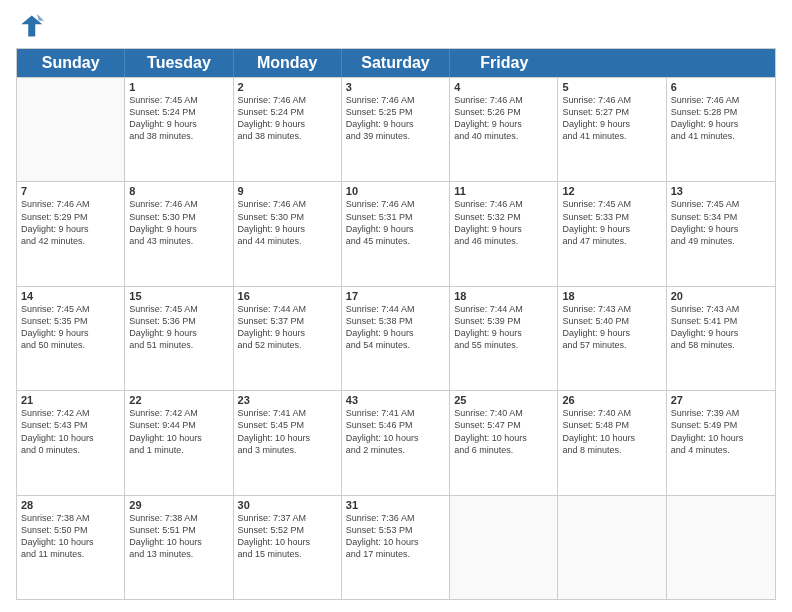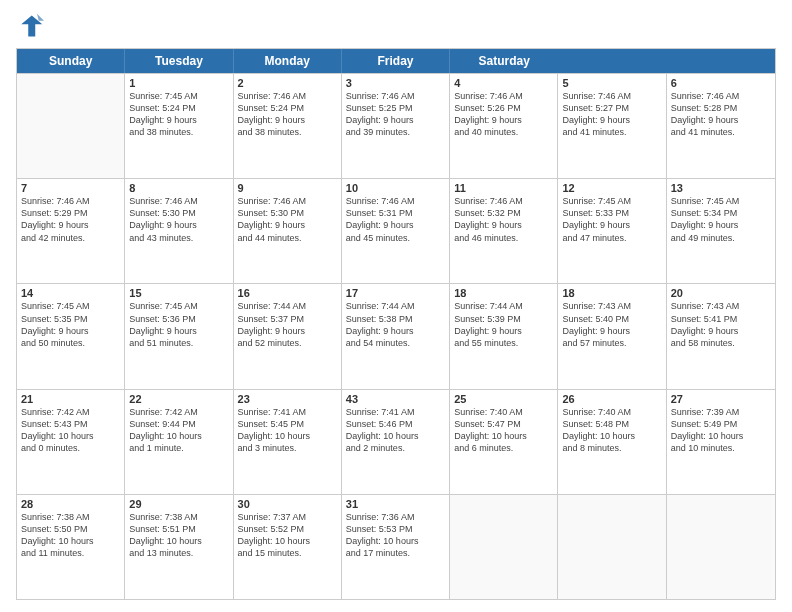--- a/index.html
+++ b/index.html
@@ -57,21 +57,21 @@
       flex-direction: column;
       border: 1px solid #ccc;
     }
     .cal-header {
       display: grid;
       grid-template-columns: repeat(7, 1fr);
       background: #2c6fad;
     }
     .cal-header-cell {
       color: #fff;
-      font-size: 12px;
+      font-size: 16px;
       font-weight: bold;
       text-align: center;
       padding: 5px 2px;
       border-right: 1px solid #4a85bc;
     }
     .cal-header-cell:last-child { border-right: none; }
     .cal-body {
       flex: 1;
       display: flex;
       flex-direction: column;
@@ -125,22 +125,22 @@
       <div class="main-title"></div>
       <div class="subtitle"></div>
     </div>
   </div>
 
   <div class="calendar">
     <div class="cal-header">
     <div class="cal-header-cell">Sunday</div>
         <div class="cal-header-cell">Tuesday</div>
         <div class="cal-header-cell">Monday</div>
+        <div class="cal-header-cell">Saturday</div>
         <div class="cal-header-cell">Friday</div>
-        <div class="cal-header-cell">Saturday</div>
       </div>
     <div class="cal-body">
     <div class="cal-row">
           <div class="cal-cell empty"></div>
           <div class="cal-cell">
             <span class="day-num">1</span>
             <span class="cell-line">Sunrise: 7:45 AM</span>
             <span class="cell-line">Sunset: 5:24 PM</span>
             <span class="cell-line">Daylight: 9 hours</span>
             <span class="cell-line">and 38 minutes.</span>
@@ -324,21 +324,21 @@
             <span class="cell-line">Sunrise: 7:40 AM</span>
             <span class="cell-line">Sunset: 5:48 PM</span>
             <span class="cell-line">Daylight: 10 hours</span>
             <span class="cell-line">and 8 minutes.</span>
           </div>
           <div class="cal-cell">
             <span class="day-num">27</span>
             <span class="cell-line">Sunrise: 7:39 AM</span>
             <span class="cell-line">Sunset: 5:49 PM</span>
             <span class="cell-line">Daylight: 10 hours</span>
-            <span class="cell-line">and 10 minutes.</span>
+            <span class="cell-line">and 4 minutes.</span>
           </div>
         </div>
         <div class="cal-row">
           <div class="cal-cell">
             <span class="day-num">28</span>
             <span class="cell-line">Sunrise: 7:38 AM</span>
             <span class="cell-line">Sunset: 5:50 PM</span>
             <span class="cell-line">Daylight: 10 hours</span>
             <span class="cell-line">and 11 minutes.</span>
           </div>

